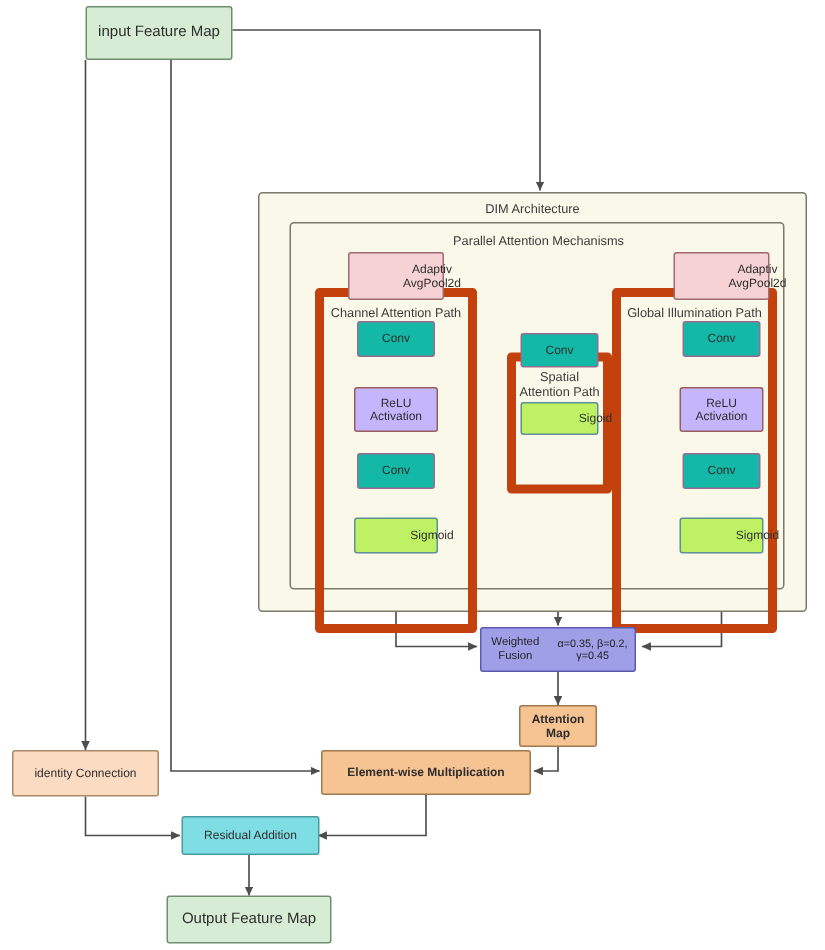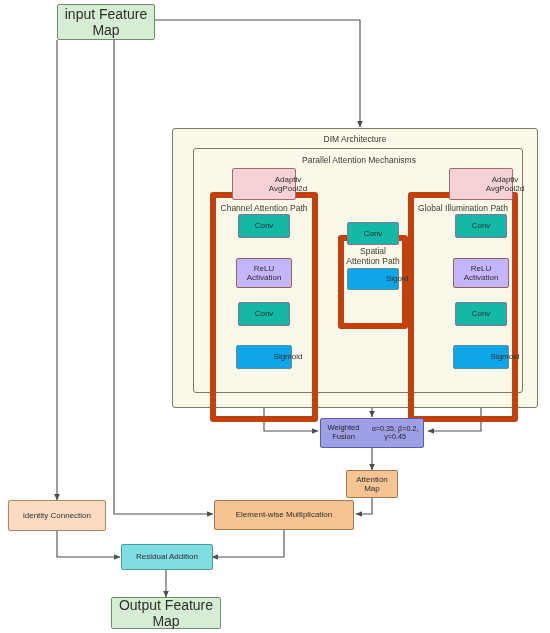--- a/index.html
+++ b/index.html
@@ -18,30 +18,30 @@
   .grp-inner{background:transparent;border:1px solid #7a7a6a;}
   .grp-col{background:transparent;border:6px solid #c2410c;margin-top:37px;}
   .grp-title{position:absolute;left:0;right:0;text-align:center;color:#3b3b3b;
              font-size:8.5px;line-height:1.2;}
 
   
   .n-green{background:#d7ecd4;border-color:#6f8f6c;color:#2e2e2e;}
   .n-pinkred{background:#f7d2d4;border-color:#a06a72;color:#2e2e2e;padding-left:48px;}
   .n-pink{background:#14b8a6;border-color:#9a6a92;color:#2e2e2e;}
   .n-relu{background:#c4b5fd;border-color:#9a5d5d;color:#2e2e2e;}
-  .n-cyan{background:#0ea5e9;border-color:#5f8f97;color:#2e2e2e;padding-left:48px;}
-  .n-orange{background:#f6c393;border-color:#a07a4e;color:#2e2e2e;}
+  .n-cyan{background:#bef264;border-color:#5f8f97;color:#2e2e2e;padding-left:48px;}
+  .n-orange{background:#f6c393;border-color:#a07a4e;color:#2e2e2e;font-weight:bold;}
   .n-orange-lt{background:#fbdcc2;border-color:#a88a66;color:#2e2e2e;}
   .n-teal{background:#7fdde4;border-color:#4a9aa2;color:#2e2e2e;}
   .n-blue{background:#9f9fe8;border-color:#5a5ab0;color:#232323;}
 
   .fs7{font-size:7.2px;}
   .fs75{font-size:7.6px;}
   .fs8{font-size:8px;}
-  .fs85{font-size:14px;}
+  .fs85{font-size:10px;}
 </style>
 </head>
 <body>
 
 <div id="stage">
 
   <svg id="wires" viewBox="0 0 550 633" xmlns="http://www.w3.org/2000/svg">
     <defs>
       <marker id="ah" markerWidth="7" markerHeight="7" refX="5.4" refY="2.6" orient="auto" markerUnits="strokeWidth">
         <path d="M0,0 L5.6,2.6 L0,5.2 z" fill="#4d4d4d"></path>

